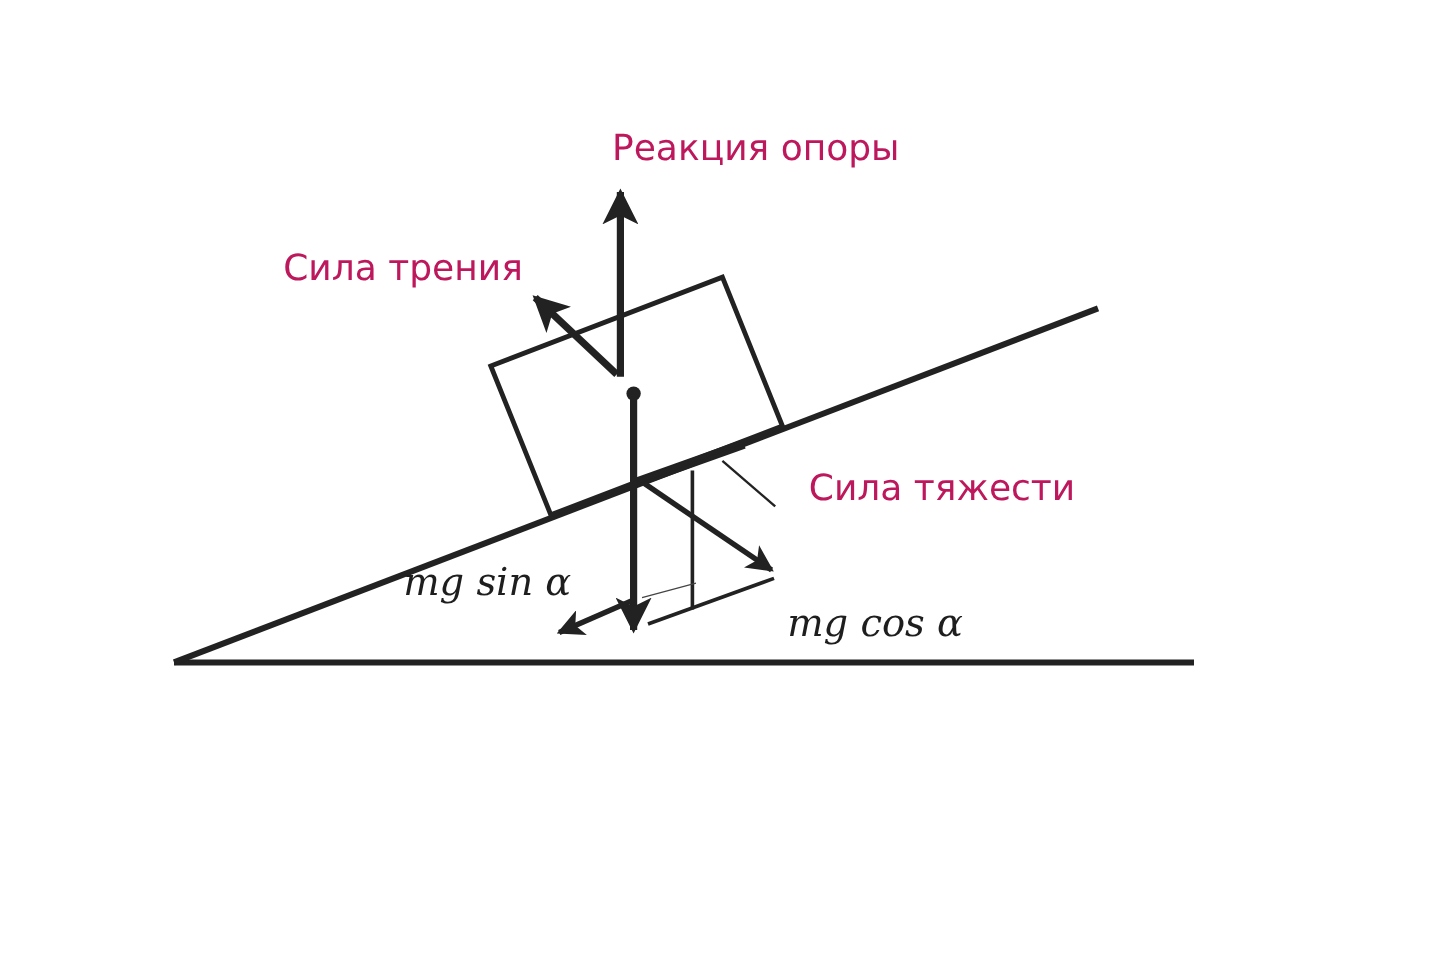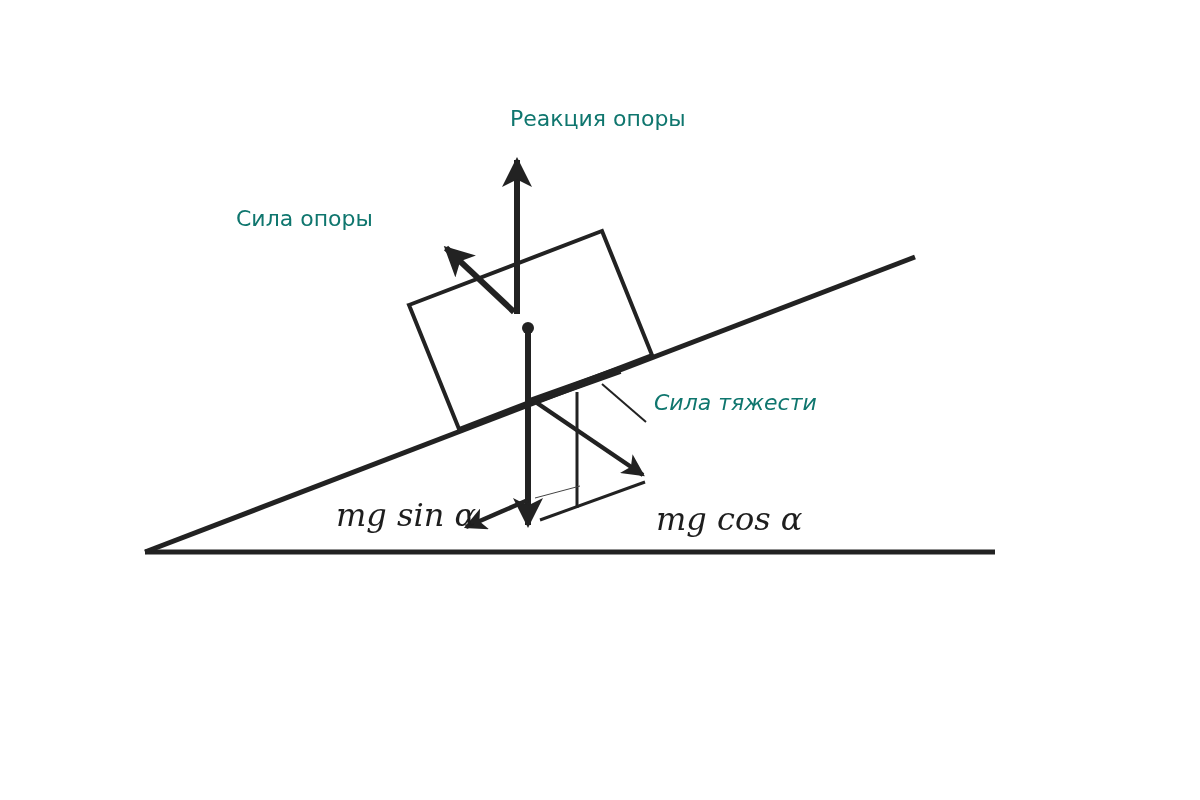--- a/index.html
+++ b/index.html
@@ -1,18 +1,18 @@
 <!DOCTYPE html>
 <html><head>
 <meta charset="utf-8">
 <style>
   html, body { margin: 0; padding: 0; background: #ffffff; }
   body { width: 1200px; height: 800px; position: relative; overflow: hidden; }
   svg { position: absolute; left: 0; top: 0; }
-  .label { position: absolute; color: #0f766e; font-family: "DejaVu Sans", sans-serif; font-size: 22px; white-space: nowrap; }
+  .label { position: absolute; color: #be185d; font-family: "DejaVu Sans", sans-serif; font-size: 30px; white-space: nowrap; }
   .math { position: absolute; color: #1e1e1e; font-family: "DejaVu Serif", serif; font-style: italic; font-size: 32px; white-space: nowrap; }
 </style>
 </head>
 <body>
 
 <svg width="1200" height="800" viewBox="0 0 1200 800">
   <defs>
     <marker id="ah" viewBox="0 0 10 10" refX="9" refY="5" markerWidth="5" markerHeight="5" orient="auto-start-reverse">
       <path d="M0,0 L10,5 L0,10 L2.5,5 z" fill="#222"></path>
     </marker>
@@ -39,16 +39,16 @@
   <line x1="528" y1="500" x2="466" y2="527" stroke="#222" stroke-width="4.5" marker-end="url(#ah)"></line>
 
   <line x1="577" y1="392" x2="577" y2="508" stroke="#222" stroke-width="3"></line>
   <line x1="540" y1="520" x2="645" y2="482" stroke="#222" stroke-width="3"></line>
   <line x1="535" y1="498" x2="580" y2="486" stroke="#444" stroke-width="1"></line>
 
   <line x1="602" y1="384" x2="646" y2="422" stroke="#222" stroke-width="2"></line>
 </svg>
 
 <div class="label" style="left:510px; top:106px;">Реакция опоры</div>
-<div class="label" style="left:236px; top:206px;">Сила опоры</div>
-<div class="label" style="left:654px; top:390px;font-style:italic;">Сила тяжести</div>
+<div class="label" style="left:236px; top:206px;">Сила трения</div>
+<div class="label" style="left:674px; top:390px;">Сила тяжести</div>
 <div class="math" style="left:656px; top:500px;">mg cos α</div>
-<div class="math" style="left:336px; top:496px;">mg sin α</div>
+<div class="math" style="left:336px; top:466px;">mg sin α</div>
 
 </body></html>

